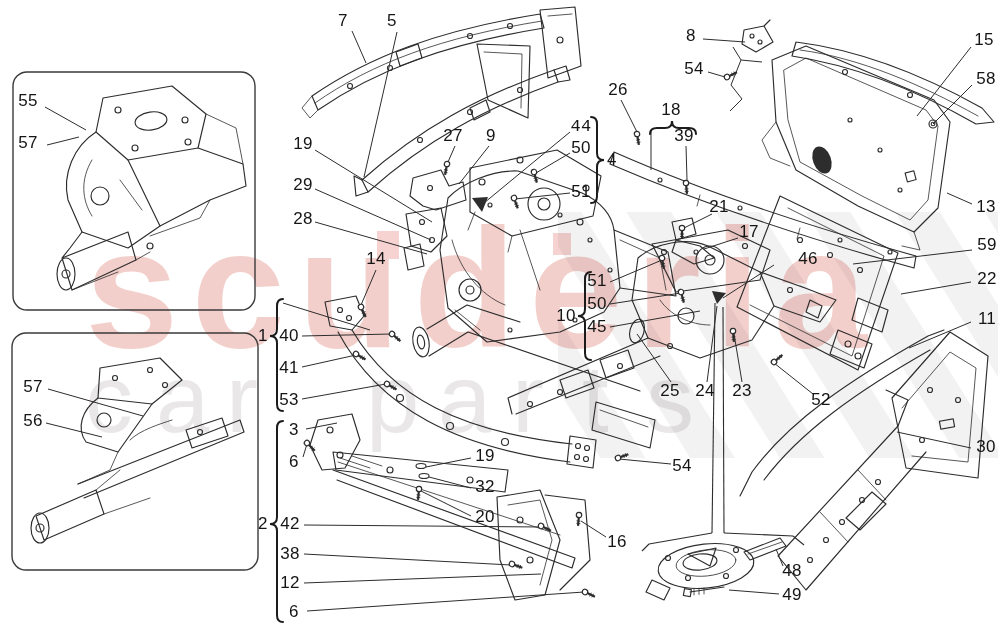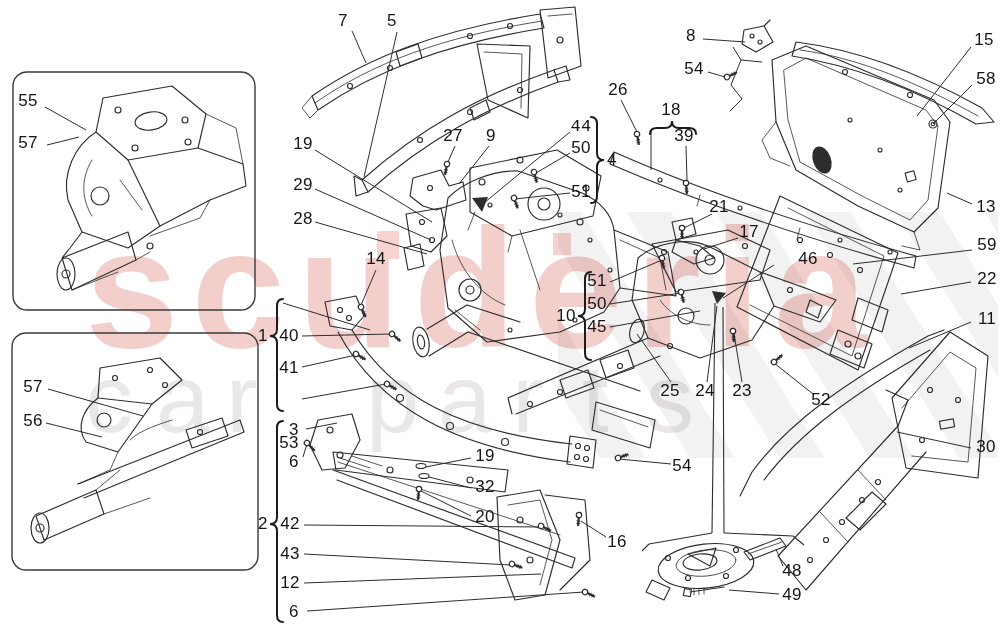--- a/index.html
+++ b/index.html
@@ -519,42 +519,42 @@
       <div class="callout" style="left: 719px; top: 207px;">21</div>
       <div class="callout" style="left: 749px; top: 232px;">17</div>
       <div class="callout" style="left: 987px; top: 245px;">59</div>
       <div class="callout" style="left: 808px; top: 259px;">46</div>
       <div class="callout" style="left: 987px; top: 279px;">22</div>
       <div class="callout" style="left: 987px; top: 319px;">11</div>
       <div class="callout" style="left: 376px; top: 259px;">14</div>
       <div class="callout" style="left: 263px; top: 336px;">1</div>
       <div class="callout" style="left: 289px; top: 336px;">40</div>
       <div class="callout" style="left: 289px; top: 368px;">41</div>
-      <div class="callout" style="left: 289px; top: 400px; margin-top: 43px;">53</div>
+      <div class="callout" style="left: 289px; top: 400px;">53</div>
       <div class="callout" style="left: 566px; top: 316px; text-align: right;">10</div>
       <div class="callout" style="left: 597px; top: 281px;">51</div>
       <div class="callout" style="left: 597px; top: 304px;">50</div>
       <div class="callout" style="left: 597px; top: 327px;">45</div>
       <div class="callout" style="left: 670px; top: 391px;">25</div>
       <div class="callout" style="left: 705px; top: 391px;">24</div>
       <div class="callout" style="left: 742px; top: 391px; text-align: right;">23</div>
       <div class="callout" style="left: 821px; top: 400px;">52</div>
       <div class="callout" style="left: 986px; top: 447px;">30</div>
       <div class="callout" style="left: 28px; top: 101px;">55</div>
       <div class="callout" style="left: 28px; top: 143px;">57</div>
       <div class="callout" style="left: 33px; top: 387px;">57</div>
       <div class="callout" style="left: 33px; top: 421px;">56</div>
       <div class="callout" style="left: 294px; top: 430px;">3</div>
       <div class="callout" style="left: 294px; top: 462px;">6</div>
       <div class="callout" style="left: 485px; top: 456px;">19</div>
       <div class="callout" style="left: 485px; top: 487px;">32</div>
       <div class="callout" style="left: 485px; top: 517px;">20</div>
       <div class="callout" style="left: 263px; top: 524px;">2</div>
       <div class="callout" style="left: 290px; top: 524px;">42</div>
-      <div class="callout" style="left: 290px; top: 554px;">43</div>
+      <div class="callout" style="left: 290px; top: 554px;">38</div>
       <div class="callout" style="left: 290px; top: 583px;">12</div>
       <div class="callout" style="left: 294px; top: 612px;">6</div>
       <div class="callout" style="left: 617px; top: 542px;">16</div>
       <div class="callout" style="left: 682px; top: 466px;">54</div>
       <div class="callout" style="left: 792px; top: 571px;">48</div>
       <div class="callout" style="left: 792px; top: 595px;">49</div>
     </div>
 </div>
 
 </body></html>

